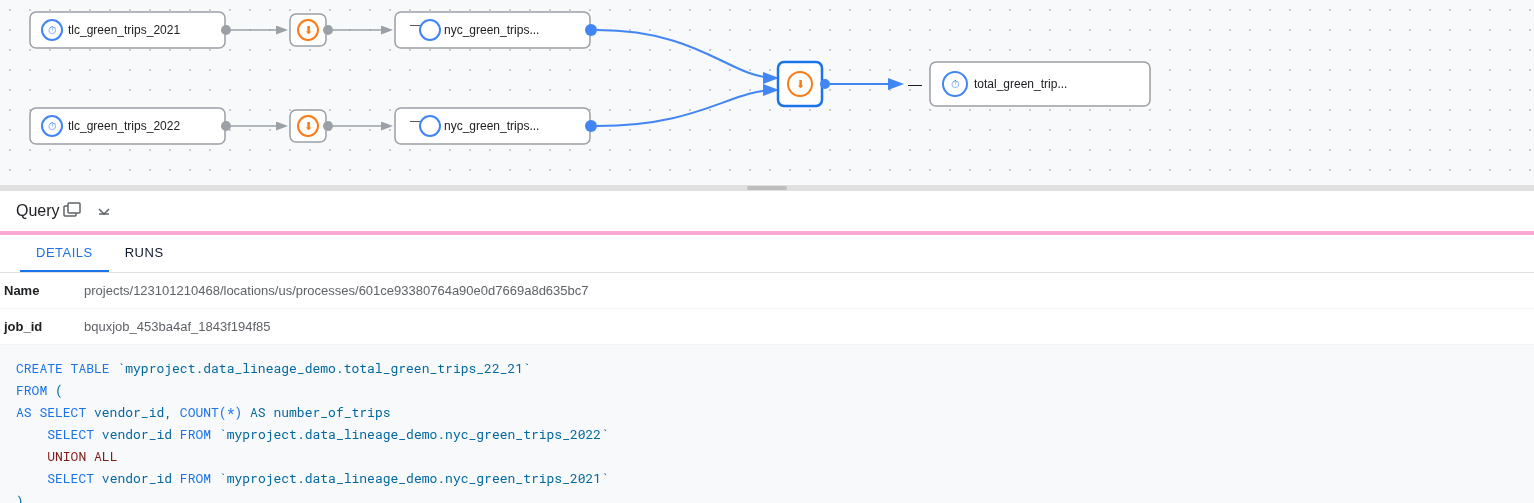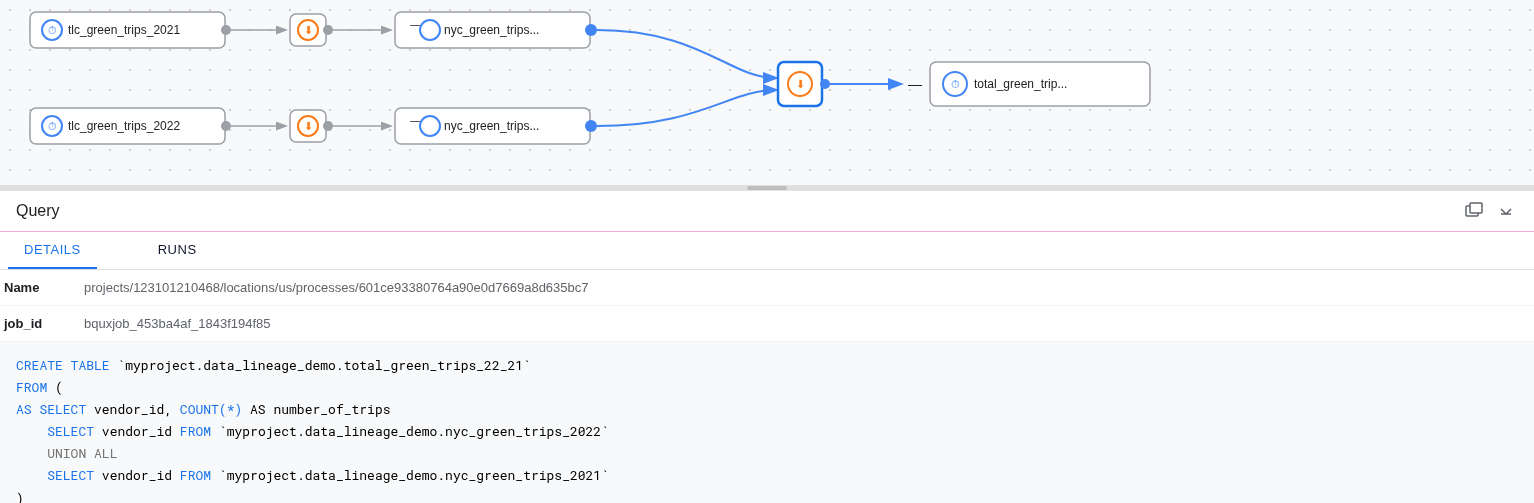--- a/index.html
+++ b/index.html
@@ -38,23 +38,22 @@
       width: 100%;
       height: calc(503px - 191px);
       background: #fff;
       display: flex;
       flex-direction: column;
     }
 
     .panel-header {
       display: flex;
       align-items: center;
-      justify-content: space-between;
       padding: 8px 16px;
-      border-bottom: 1px solid #f9a8d4;
+      border-bottom: 4px solid #f9a8d4;
     }
 
     .panel-title {
       font-size: 16px;
       font-weight: 500;
       color: #202124;
     }
 
     .panel-actions {
       display: flex;
@@ -68,22 +67,21 @@
       display: flex;
       align-items: center;
       justify-content: center;
       cursor: pointer;
       color: #5f6368;
     }
 
     .tabs {
       display: flex;
       border-bottom: 1px solid #e0e0e0;
-      padding: 0 8px;
-      gap: 45px;
+      padding: 0 20px;
     }
 
     .tab {
       padding: 10px 16px;
       font-size: 13px;
       font-weight: 500;
       color: #0f172a;
       cursor: pointer;
       border-bottom: 2px solid transparent;
       text-transform: uppercase;
@@ -126,22 +124,22 @@
       padding: 12px 16px;
       font-family: 'Roboto Mono', 'Courier New', monospace;
       font-size: 13px;
       line-height: 1.7;
       flex: 1;
       overflow: auto;
     }
 
     .code-line { display: block; }
     .kw-blue { color: #1a73e8; }
-    .kw-dark { color: #000000; }
-    .kw-comment { color: #737373; }
+    .kw-dark { color: #0369a1; }
+    .kw-comment { color: #7f1d1d; }
   </style>
 </head>
 <body>
 
 <div class="canvas-area">
   <svg width="1534" height="185" style="position:absolute;top:0;left:0;">
     <defs>
       <marker id="arrowGray" markerWidth="8" markerHeight="8" refX="6" refY="3" orient="auto">
         <path d="M0,0 L0,6 L8,3 z" fill="#9aa0a6"></path>
       </marker>

